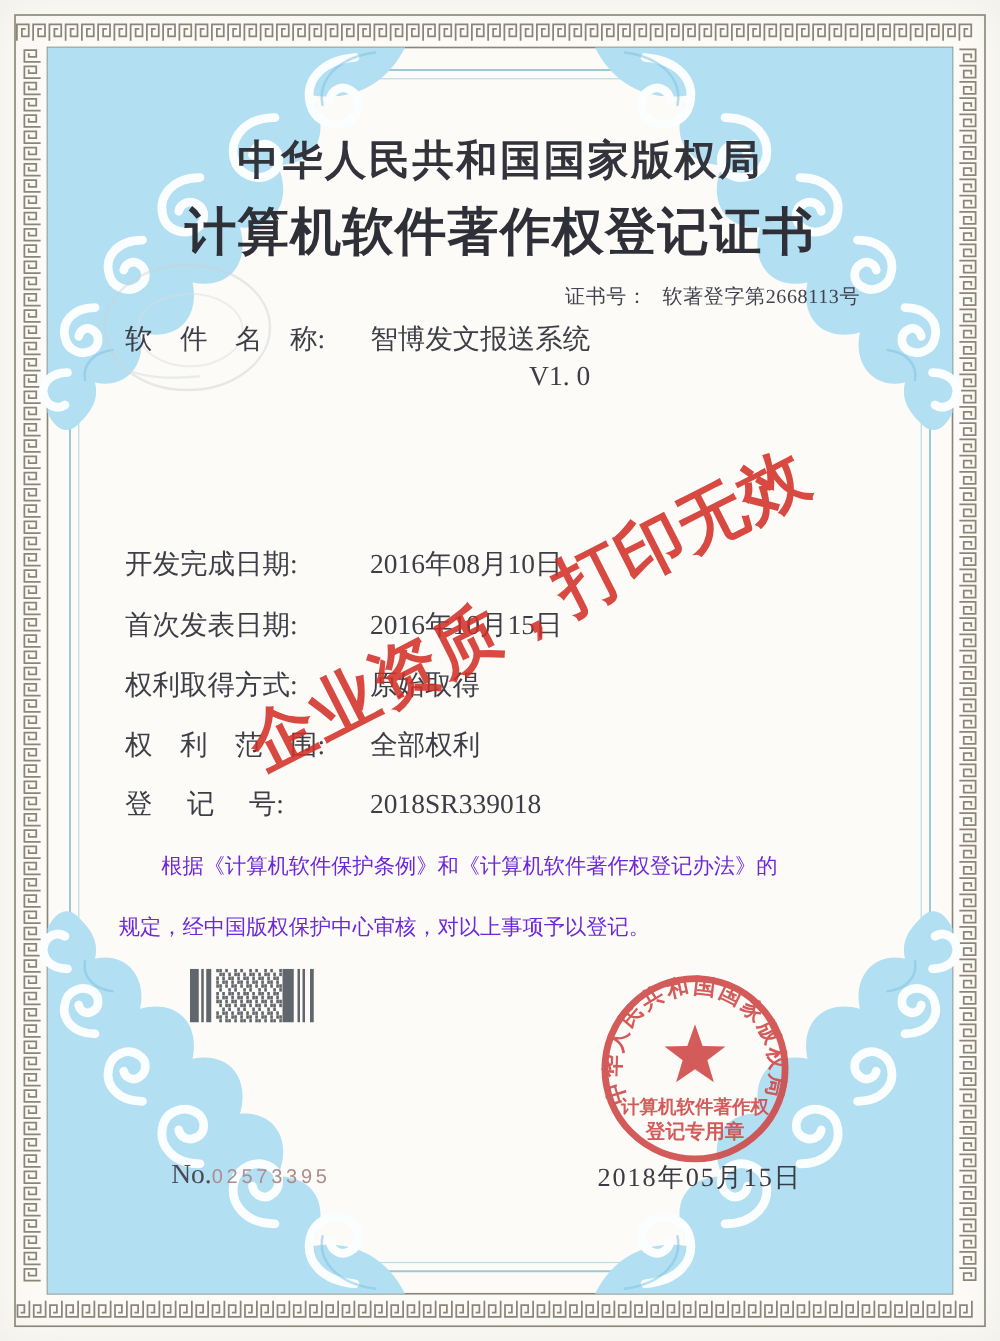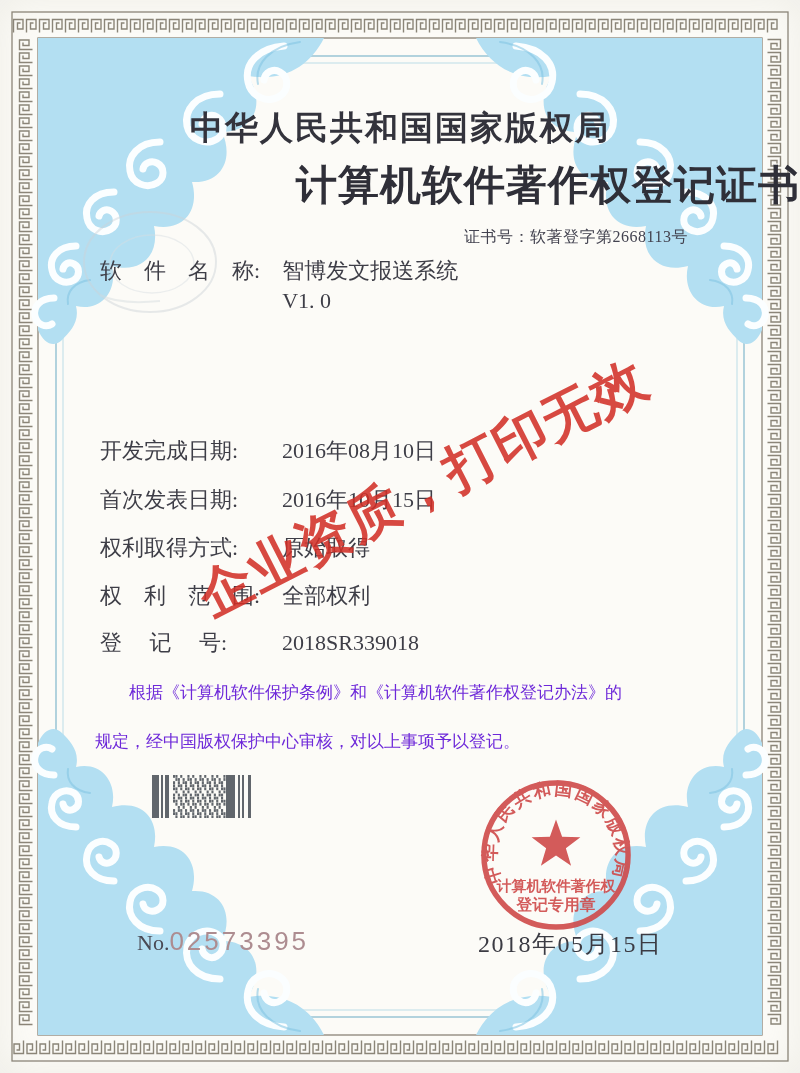--- a/index.html
+++ b/index.html
@@ -10,62 +10,62 @@
     box-shadow:inset 0 0 40px rgba(180,175,160,0.18);
     text-decoration:underline;
   }
   #border-svg{position:absolute;left:0;top:0;z-index:1;}
   
   #authority{
     position:absolute;left:0;top:106;top:106px;width:800px;text-align:center;
     font-size:33px;font-weight:600;letter-spacing:2px;color:#33333c;z-index:2;
   }
   #cert-title{
-    position:absolute;left:0;top:158px;width:800px;text-align:right;
+    position:absolute;left:0;top:158px;width:800px;text-align:center;
     font-size:41px;font-weight:bold;letter-spacing:1px;color:#2f2f38;z-index:2;
   }
   #cert-no-line{
     position:absolute;top:227px;right:112px;font-size:16px;color:#434350;z-index:2;
     letter-spacing:.5px;
   }
-  #cert-no-line .lbl{}
+  #cert-no-line .lbl{margin-right:12px;}
   
   .frow{
     position:absolute;left:100px;font-size:22px;line-height:30px;color:#3e3e47;z-index:2;
     white-space:nowrap;
   }
   .flabel{display:inline-block;min-width:160px;}
-  .fvalue{display:inline-block;margin-left:22px;vertical-align:top;}
+  .fvalue{display:inline-block;margin-left:36px;vertical-align:top;text-align:right;}
   .fvalue .v2{display:block;}
   
   #statement{
     position:absolute;left:95px;top:668px;width:640px;font-size:17px;line-height:49px;
     color:#6d28d9;z-index:2;
   }
   #statement .l1{text-indent:2em;white-space:nowrap;}
   #statement .l2{white-space:nowrap;}
   
   #barcode{position:absolute;left:152px;top:775px;z-index:3;}
   
   #watermark{
     position:absolute;left:168px;top:452px;width:510px;text-align:center;
     font-size:54px;font-weight:bold;white-space:nowrap;letter-spacing:1px;
     transform:rotate(-27deg);color:rgba(209,46,38,0.87);z-index:5;
     font-family:"Liberation Serif","DejaVu Serif",serif;
   }
   
   #seal{position:absolute;left:477px;top:776px;width:158px;height:158px;z-index:4;}
   #issue-date{
-    position:absolute;left:478px;top:928px;font-size:24px;color:#3b3b43;
+    position:absolute;left:478px;top:928px;font-size:21px;color:#3b3b43;
     letter-spacing:1.5px;z-index:3;
   }
   
   #serial{position:absolute;left:137px;top:926px;font-size:22px;z-index:3;}
   #serial .no{color:#4a4a54;margin-right:0;}
-  #serial .num{color:#ad8c90;letter-spacing:3px;font-family:"Liberation Sans","DejaVu Sans",sans-serif;font-size:26px;}
+  #serial .num{color:#ad8c90;letter-spacing:3px;font-family:"Liberation Sans","DejaVu Sans",sans-serif;font-size:16px;}
   .curl{fill:none;stroke:#fbfeff;stroke-width:7;stroke-linecap:round;}
   .curl2{fill:none;stroke:#7fc2e2;stroke-width:2;stroke-linecap:round;opacity:.55;}
 </style>
 </head>
 <body>
 
 <div id="page">
 
   <svg id="border-svg" width="800" height="1073" viewBox="0 0 800 1073">
     <defs>

